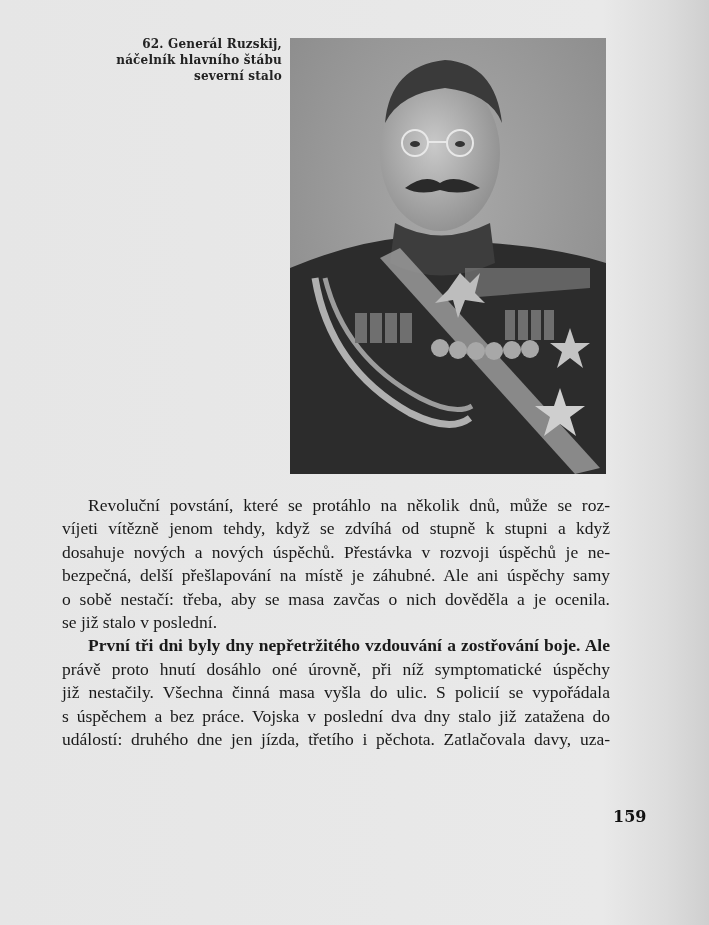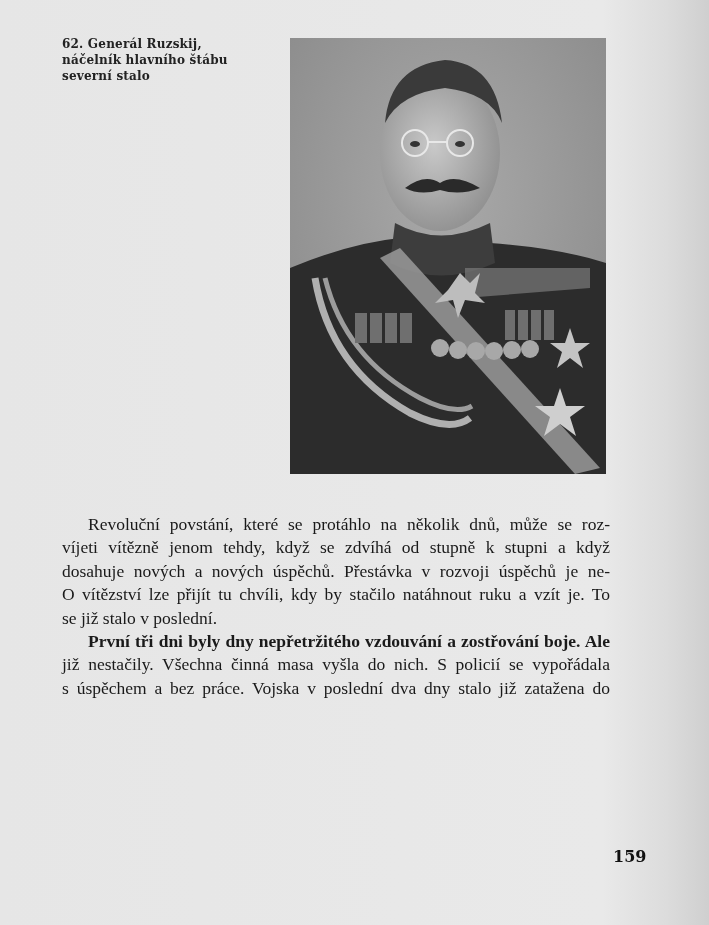--- a/index.html
+++ b/index.html
@@ -8,37 +8,37 @@
       background: linear-gradient(to right, #e6e6e6 0%, #e9e9e9 85%, #dcdcdc 94%, #cfcfcf 100%);
       font-family: "Liberation Serif", "DejaVu Serif", serif;
       color: #1c1c1c;
     }
     .caption {
       position: absolute; left: 62px; top: 36px; width: 220px;
       font-family: "DejaVu Serif", serif; font-weight: bold;
       font-size: 12px; line-height: 16px; color: #222;
       letter-spacing: 0.2px;
     }
-    .caption div { white-space: nowrap; }
+    .caption div { white-space: nowrap; text-align: right; }
     .photo {
       position: absolute; left: 290px; top: 38px; width: 316px; height: 436px;
       background: #777; overflow: hidden;
     }
     .photo svg { display: block; }
     .body-text {
-      position: absolute; left: 88px; top: 513px; width: 522px;
+      position: absolute; left: 88px; top: 494px; width: 522px;
       font-size: 17.5px; line-height: 23.4px; color: #1a1a1a;
     }
     .para { margin: 0; text-align: justify; text-align-last: justify; }
     .line { display: block; white-space: nowrap; text-align: justify; text-align-last: justify; }
     .line.last { text-align-last: left; }
     .p2 .line:first-child { padding-left: 0; font-weight: bold; }
     .page-number {
       position: absolute; left: 613px; top: 807px;
-      font-family: "DejaVu Serif", serif; font-weight: bold; font-size: 16px; color: #111; margin-top: 40px;
+      font-family: "DejaVu Serif", serif; font-weight: bold; font-size: 16px; color: #111;
     }
   </style>
 </head>
 <body>
 
 <div class="caption">
   <div>62. Generál Ruzskij,</div>
   <div>náčelník hlavního štábu</div>
   <div>severní stalo</div>
 </div>
@@ -105,23 +105,26 @@
 
     <path d="M115 150 Q135 135 150 145 Q165 135 190 150 Q170 158 150 152 Q130 158 115 150 Z" fill="#2a2a2a"></path>
   </svg>
 </div>
 
 <div class="body-text">
   <div class="para p1">
     <span class="line" style="padding-left:0">Revoluční povstání, které se protáhlo na několik dnů, může se roz-</span>
     <span class="line" style="margin-left:-26px">víjeti vítězně jenom tehdy, když se zdvíhá od stupně k stupni a když</span>
     <span class="line" style="margin-left:-26px">dosahuje nových a nových úspěchů. Přestávka v rozvoji úspěchů je ne-</span>
-    <span class="line" style="margin-left:-26px">O vítězství lze přijít tu chvíli, kdy by stačilo natáhnout ruku a vzít je. To</span>
+    <span class="line" style="margin-left:-26px">bezpečná, delší přešlapování na místě je záhubné. Ale ani úspěchy samy</span>
+    <span class="line" style="margin-left:-26px">o sobě nestačí: třeba, aby se masa zavčas o nich dověděla a je ocenila.</span>
     <span class="line last" style="margin-left:-26px">se již stalo v poslední.</span>
   </div>
   <div class="para p2">
     <span class="line" style="padding-left:0">První tři dni byly dny nepřetržitého vzdouvání a zostřování boje. Ale</span>
-    <span class="line" style="margin-left:-26px">již nestačily. Všechna činná masa vyšla do nich. S policií se vypořádala</span>
+    <span class="line" style="margin-left:-26px">právě proto hnutí dosáhlo oné úrovně, při níž symptomatické úspěchy</span>
+    <span class="line" style="margin-left:-26px">již nestačily. Všechna činná masa vyšla do ulic. S policií se vypořádala</span>
     <span class="line" style="margin-left:-26px">s úspěchem a bez práce. Vojska v poslední dva dny stalo již zatažena do</span>
+    <span class="line" style="margin-left:-26px">událostí: druhého dne jen jízda, třetího i pěchota. Zatlačovala davy, uza-</span>
   </div>
 </div>
 
 <div class="page-number">159</div>
 
 </body></html>

